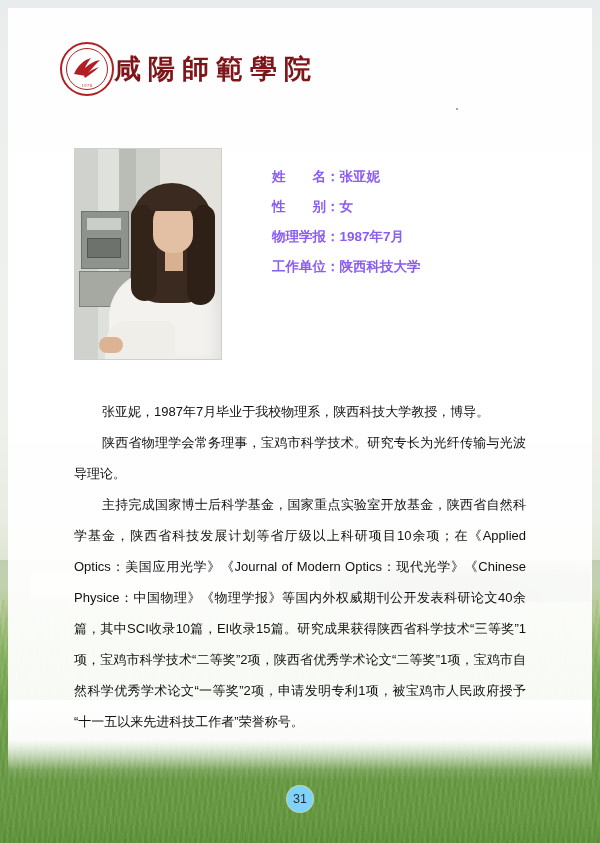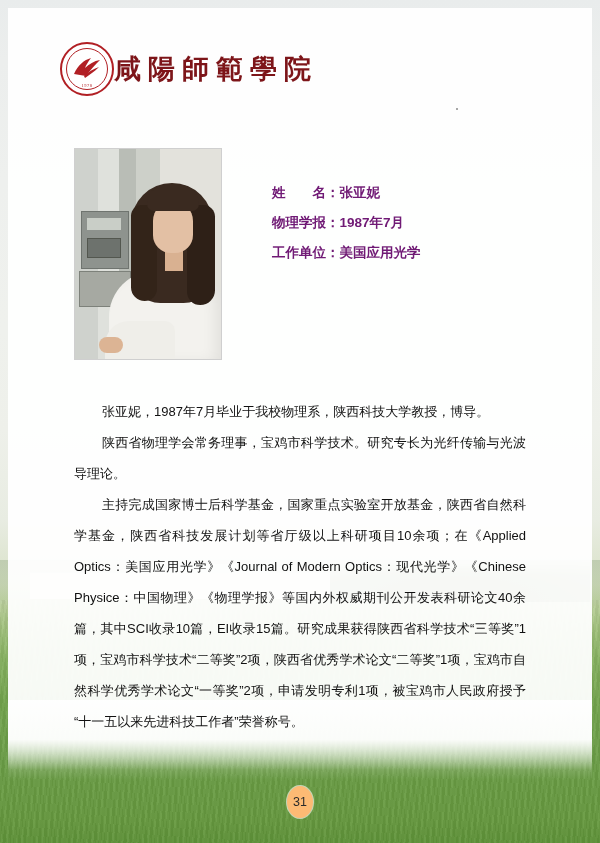--- a/index.html
+++ b/index.html
@@ -311,24 +311,24 @@
     top: 188px;
     width: 24px;
     height: 16px;
     background: #dcb494;
     border-radius: 8px;
   }
 
   .info {
     position: absolute;
     left: 272px;
-    top: 178px;
+    top: 162px;
     font-family: "Liberation Sans", sans-serif;
     font-size: 13.5px;
-    color: #701a75;
+    color: #8b5cf6;
     line-height: 30px;
     font-weight: 700;
   }
   .info .row { white-space: nowrap; }
 
   
   .body-text {
     position: absolute;
     left: 74px;
     top: 396px;
@@ -345,23 +345,23 @@
     text-indent: 28px;
   }
 
   
   .page-num {
     position: absolute;
     left: 50%;
     top: 786px;
     transform: translateX(-50%);
     width: 26px;
-    height: 32px;
+    height: 26px;
     border-radius: 50%;
-    background: #fdba74;
+    background: #7dd3fc;
     color: #2b2b2b;
     font-size: 12.5px;
     font-family: "Liberation Sans", sans-serif;
     display: flex;
     align-items: center;
     justify-content: center;
     box-shadow: 0 0 0 1px rgba(255,255,255,.6);
   }
 </style>
 </head>
@@ -402,22 +402,23 @@
       <div class="ph-hair-right"></div>
       <div class="ph-neck"></div>
       <div class="ph-face"></div>
       <div class="ph-hair-front"></div>
       <div class="ph-arm"></div>
       <div class="ph-hand"></div>
     </div>
 
     <div class="info">
       <div class="row">姓　　名：张亚妮</div>
+      <div class="row">性　　别：女</div>
       <div class="row">物理学报：1987年7月</div>
-      <div class="row">工作单位：美国应用光学</div>
+      <div class="row">工作单位：陕西科技大学</div>
     </div>
 
     <div class="body-text">
       <p>张亚妮，1987年7月毕业于我校物理系，陕西科技大学教授，博导。</p>
       <p>陕西省物理学会常务理事，宝鸡市科学技术。研究专长为光纤传输与光波导理论。</p>
       <p>主持完成国家博士后科学基金，国家重点实验室开放基金，陕西省自然科学基金，陕西省科技发展计划等省厅级以上科研项目10余项；在《Applied Optics：美国应用光学》《Journal of Modern Optics：现代光学》《Chinese Physice：中国物理》《物理学报》等国内外权威期刊公开发表科研论文40余篇，其中SCI收录10篇，EI收录15篇。研究成果获得陕西省科学技术“三等奖”1项，宝鸡市科学技术“二等奖”2项，陕西省优秀学术论文“二等奖”1项，宝鸡市自然科学优秀学术论文“一等奖”2项，申请发明专利1项，被宝鸡市人民政府授予“十一五以来先进科技工作者”荣誉称号。</p>
     </div>
   </div>
 
   <div class="page-num">31</div>

